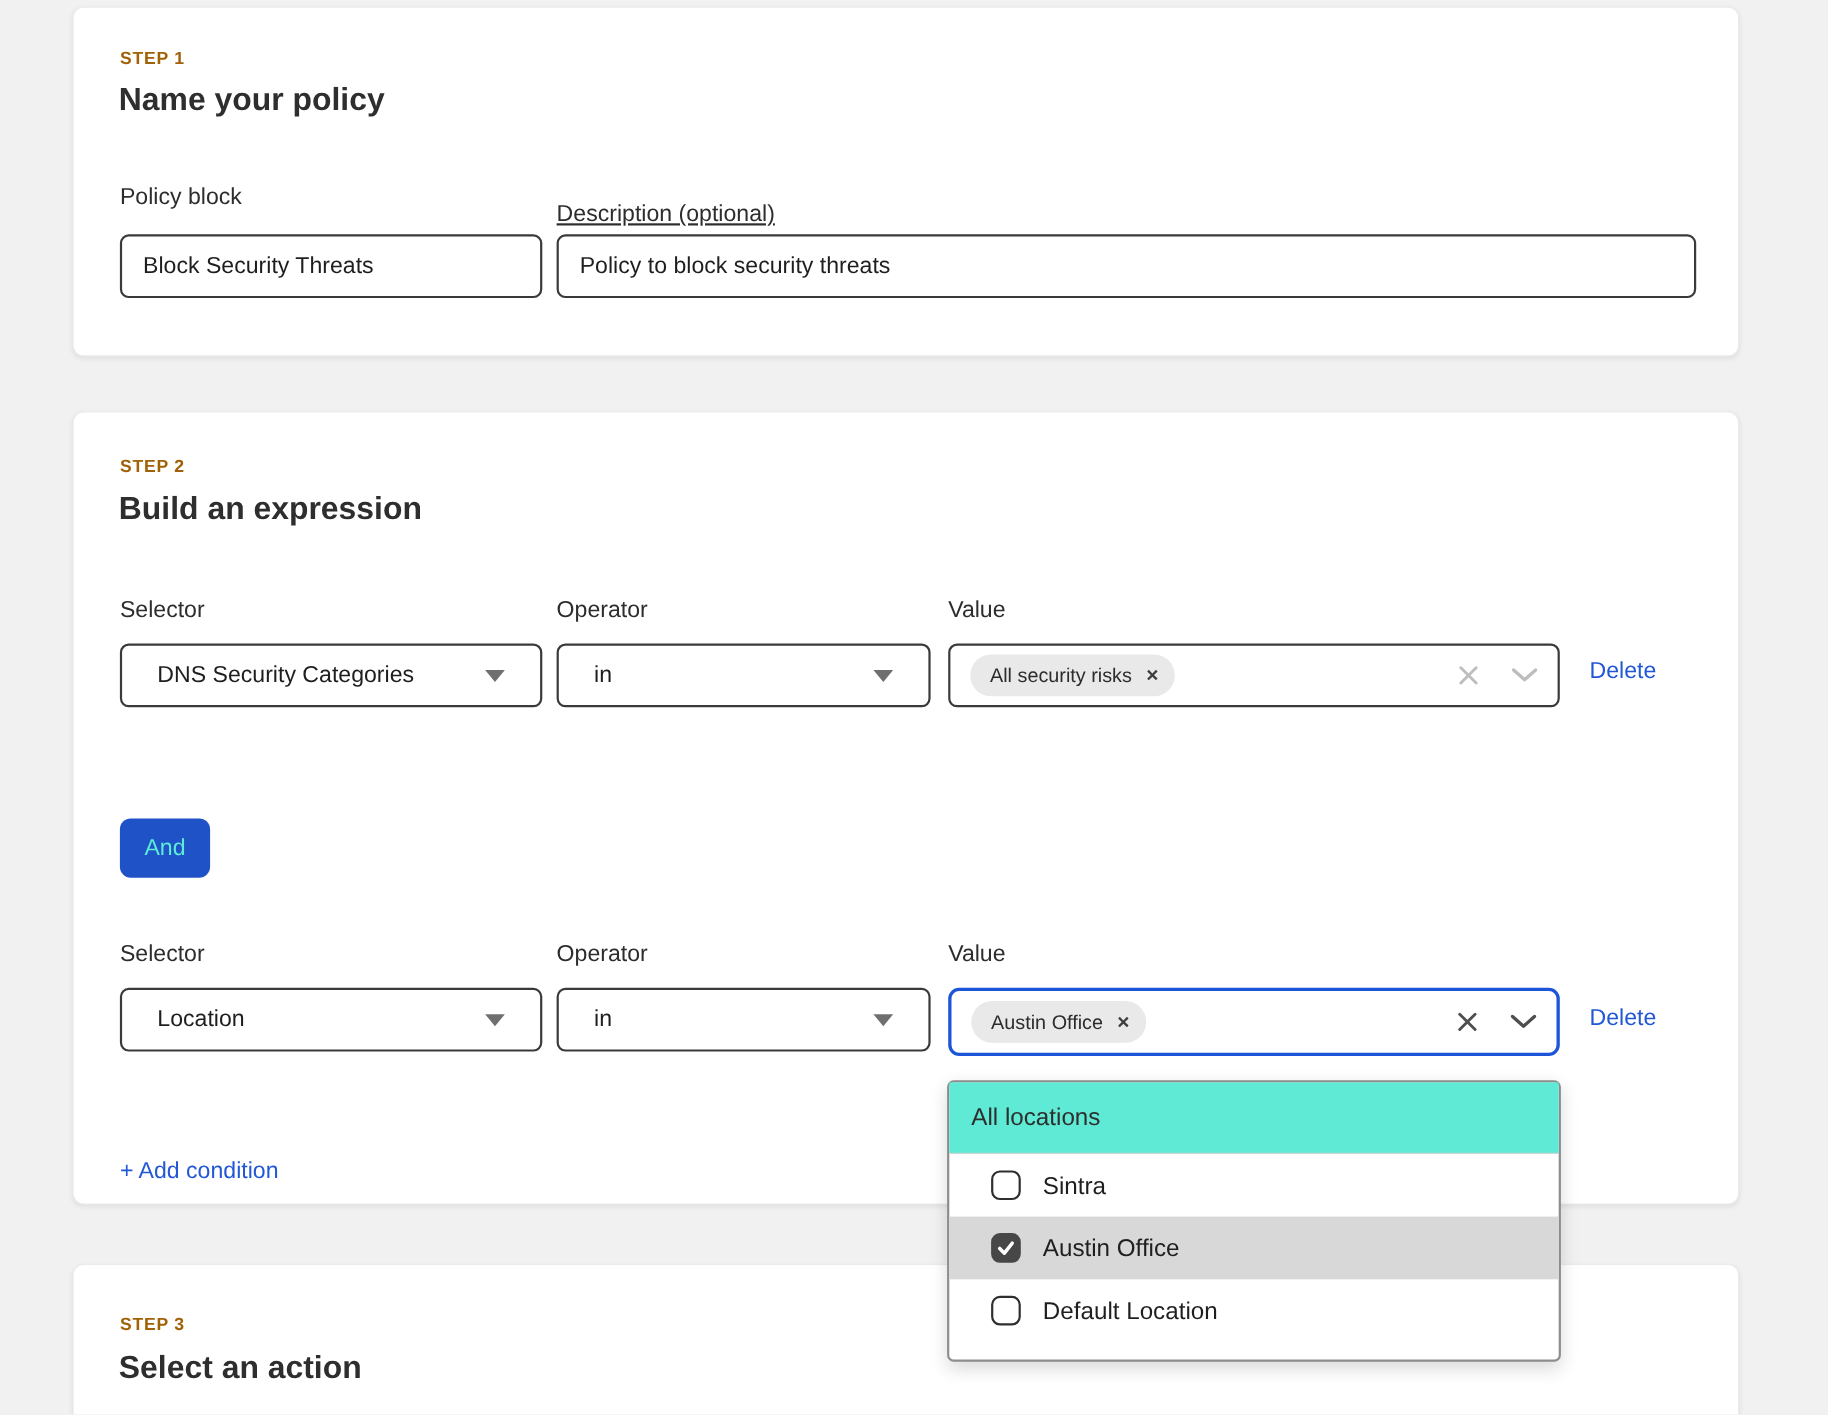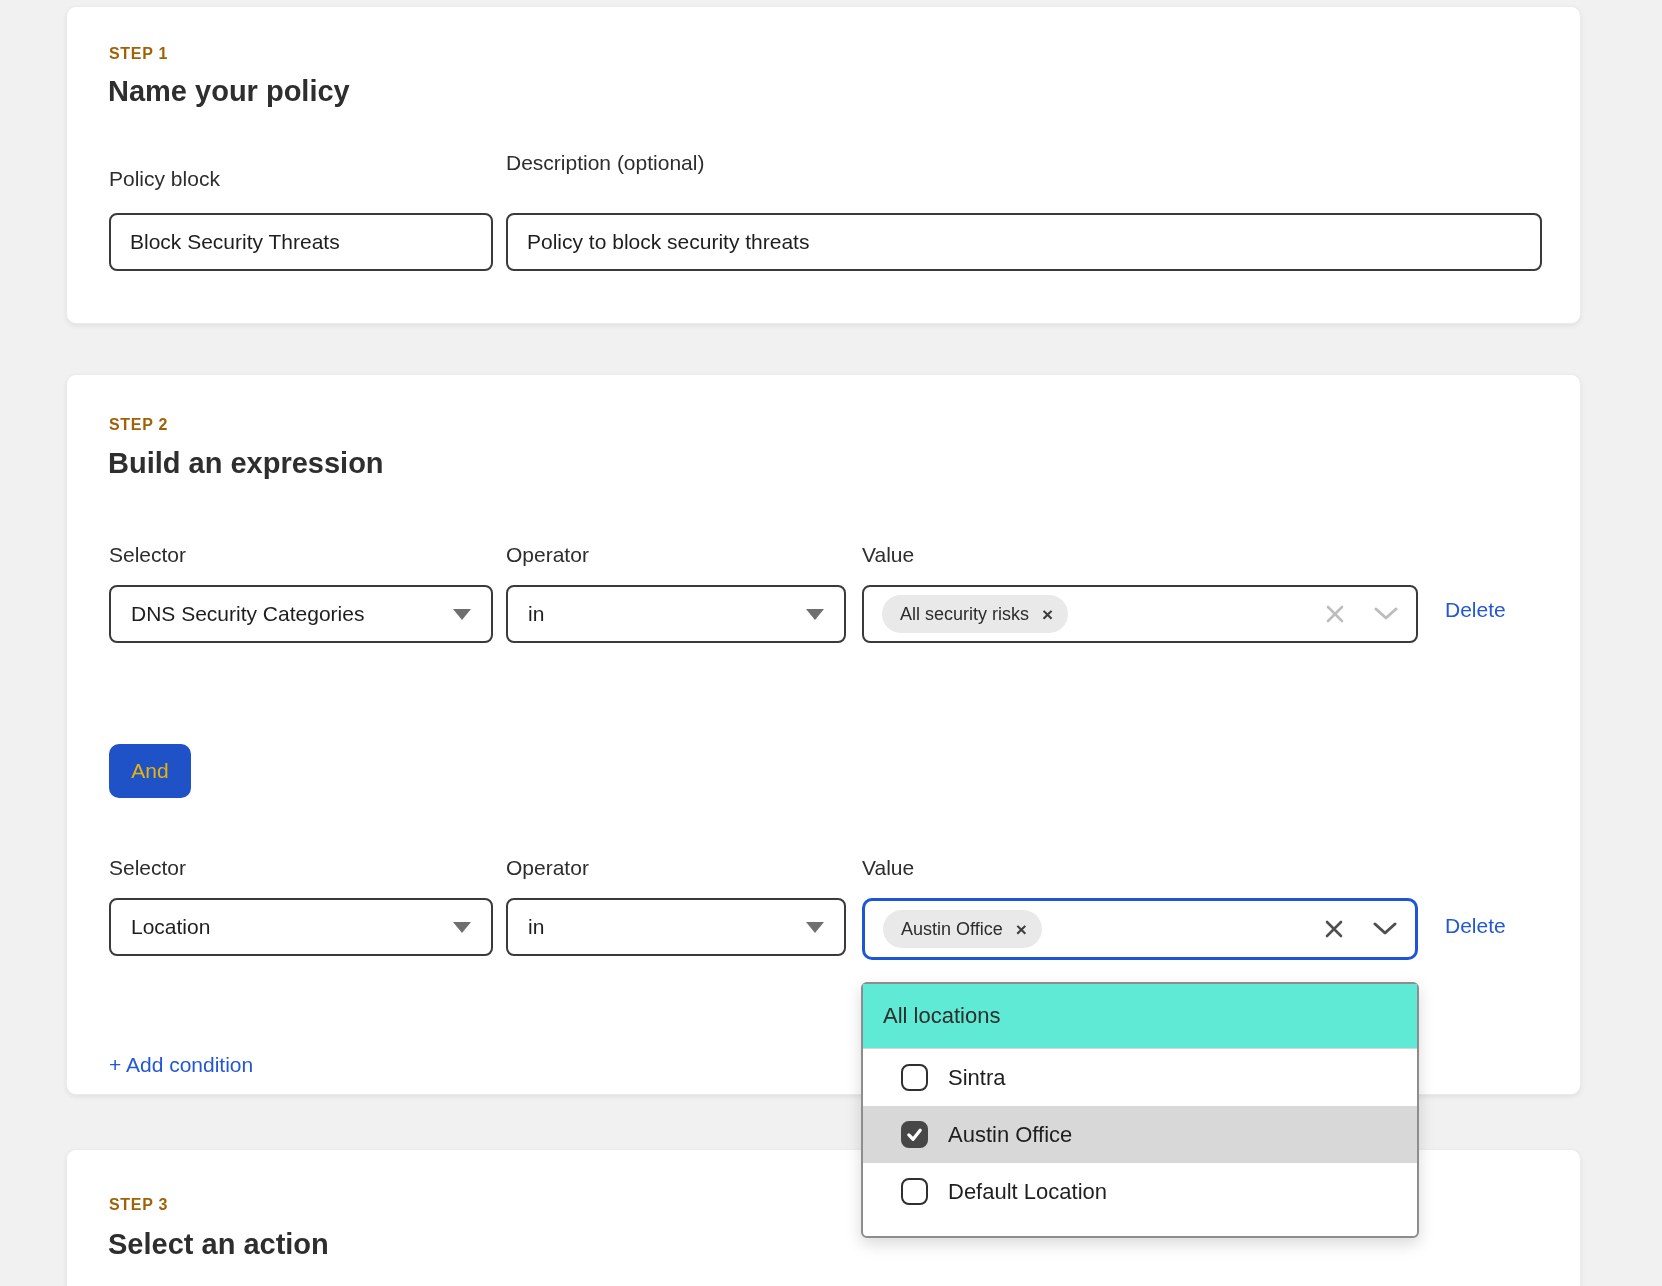--- a/index.html
+++ b/index.html
@@ -19,61 +19,61 @@
   .text-input{position:absolute;height:58px;box-sizing:border-box;border:2px solid #3a3a3a;border-radius:8px;
         background:#fff;font-family:"Liberation Sans",sans-serif;font-size:21px;color:#1e1e1e;padding:0 19px;outline:none;}
 
   
   .expr-row{position:absolute;left:42px;right:42px;height:120px;}
   .col-label{position:absolute;top:0;font-size:21px;color:#2d2d2d;}
   .lbl-sel{left:0;} .lbl-op{left:397px;text-align:right;} .lbl-val{left:753px;}
 
   .select{position:absolute;top:42px;height:58px;box-sizing:border-box;background:#fff;cursor:pointer;
         border:2px solid #3a3a3a;border-radius:8px;display:flex;align-items:center;justify-content:space-between;
-        padding:0 20px;font-size:21px;color:#1e1e1e;}
+        padding:0 32px;font-size:21px;color:#1e1e1e;}
   .select-sel{left:0;width:384px;}
   .select-op{left:397px;width:340px;}
   .caret{width:0;height:0;border-left:9px solid transparent;border-right:9px solid transparent;border-top:11px solid #6f6f6f;}
 
   .value-box{position:absolute;left:753px;top:42px;width:556px;height:58px;box-sizing:border-box;background:#fff;
         border:2px solid #3a3a3a;border-radius:8px;display:flex;align-items:center;padding:12px 18px;}
   .value-box.focused{height:62px;border:3px solid var(--focus-blue,#1c55d8);border-radius:10px;}
   .vb-icons{margin-left:auto;display:flex;align-items:center;gap:28px;color:#bdbdbd;}
   .value-box.focused .vb-icons{color:#4f4f4f;}
   .vb-icons svg{display:block;cursor:pointer;}
 
   .pill{display:inline-flex;align-items:center;gap:13px;height:38px;background:#e9e9e9;border-radius:19px;
         padding:0 15px 0 18px;font-size:18px;color:#2c2c2c;white-space:nowrap;}
   .pill-x{font-size:19px;font-weight:700;color:#3d3d3d;cursor:pointer;line-height:1;}
 
   .delete-link{position:absolute;left:1336px;font-size:21px;color:var(--link-blue,#2257d5);cursor:pointer;}
   .row1 .delete-link{top:55px;} .row2 .delete-link{top:58px;}
 
   .and-btn{position:absolute;left:42px;top:369px;width:82px;height:54px;border:none;border-radius:10px;
-        background:var(--accent-blue,#1f52c7);color:#eab308;font-family:"Liberation Sans",sans-serif;
+        background:var(--accent-blue,#1f52c7);color:#5eead4;font-family:"Liberation Sans",sans-serif;
         font-size:21px;cursor:pointer;}
   .add-condition{position:absolute;left:42px;top:678px;font-size:21px;color:var(--link-blue,#2257d5);cursor:pointer;}
 
   
   .dropdown{position:absolute;left:861px;top:982px;width:558px;box-sizing:border-box;background:#fff;
         border:2px solid #8d8d8d;border-radius:6px;box-shadow:0 6px 16px rgba(0,0,0,.15);
         padding-bottom:16px;z-index:30;}
   .dd-header{height:64px;display:flex;align-items:center;padding:0 20px;background:#5eead4;
         font-size:22px;color:#2e2e2e;border-bottom:1px solid #d6d6d6;}
   .dd-option{height:57px;display:flex;align-items:center;padding-left:38px;gap:20px;font-size:22px;color:#1f1f1f;cursor:pointer;}
   .dd-option.highlighted{background:#d8d8d8;}
   .checkbox{width:27px;height:27px;box-sizing:border-box;border:2.5px solid #2f2f2f;border-radius:8px;background:#fff;
         display:flex;align-items:center;justify-content:center;flex:0 0 auto;}
   .dd-option.checked .checkbox{background:#474747;border-color:#474747;}
   .checkbox svg{display:none;}
   .dd-option.checked .checkbox svg{display:block;}
 
   
   .card1 .step-label{top:38px;} .card1 .card-title{top:68px;}
-  .card1 .field-label.f1{left:42px;top:160px;} .card1 .field-label.f2{left:439px;top:144px;}
+  .card1 .field-label.f1{left:42px;top:160px;} .card1 .field-label.f2{left:439px;top:176px;text-decoration:underline;}
   .card1 .text-input.i1{left:42px;top:206px;width:384px;}
   .card1 .text-input.i2{left:439px;top:206px;width:1036px;}
 
   .card2 .step-label{top:41px;} .card2 .card-title{top:72px;}
   .row1{top:168px;} .row2{top:481px;}
 
   .card3 .step-label{top:46px;} .card3 .card-title{top:78px;}
 </style>
 </head>
 <body>

